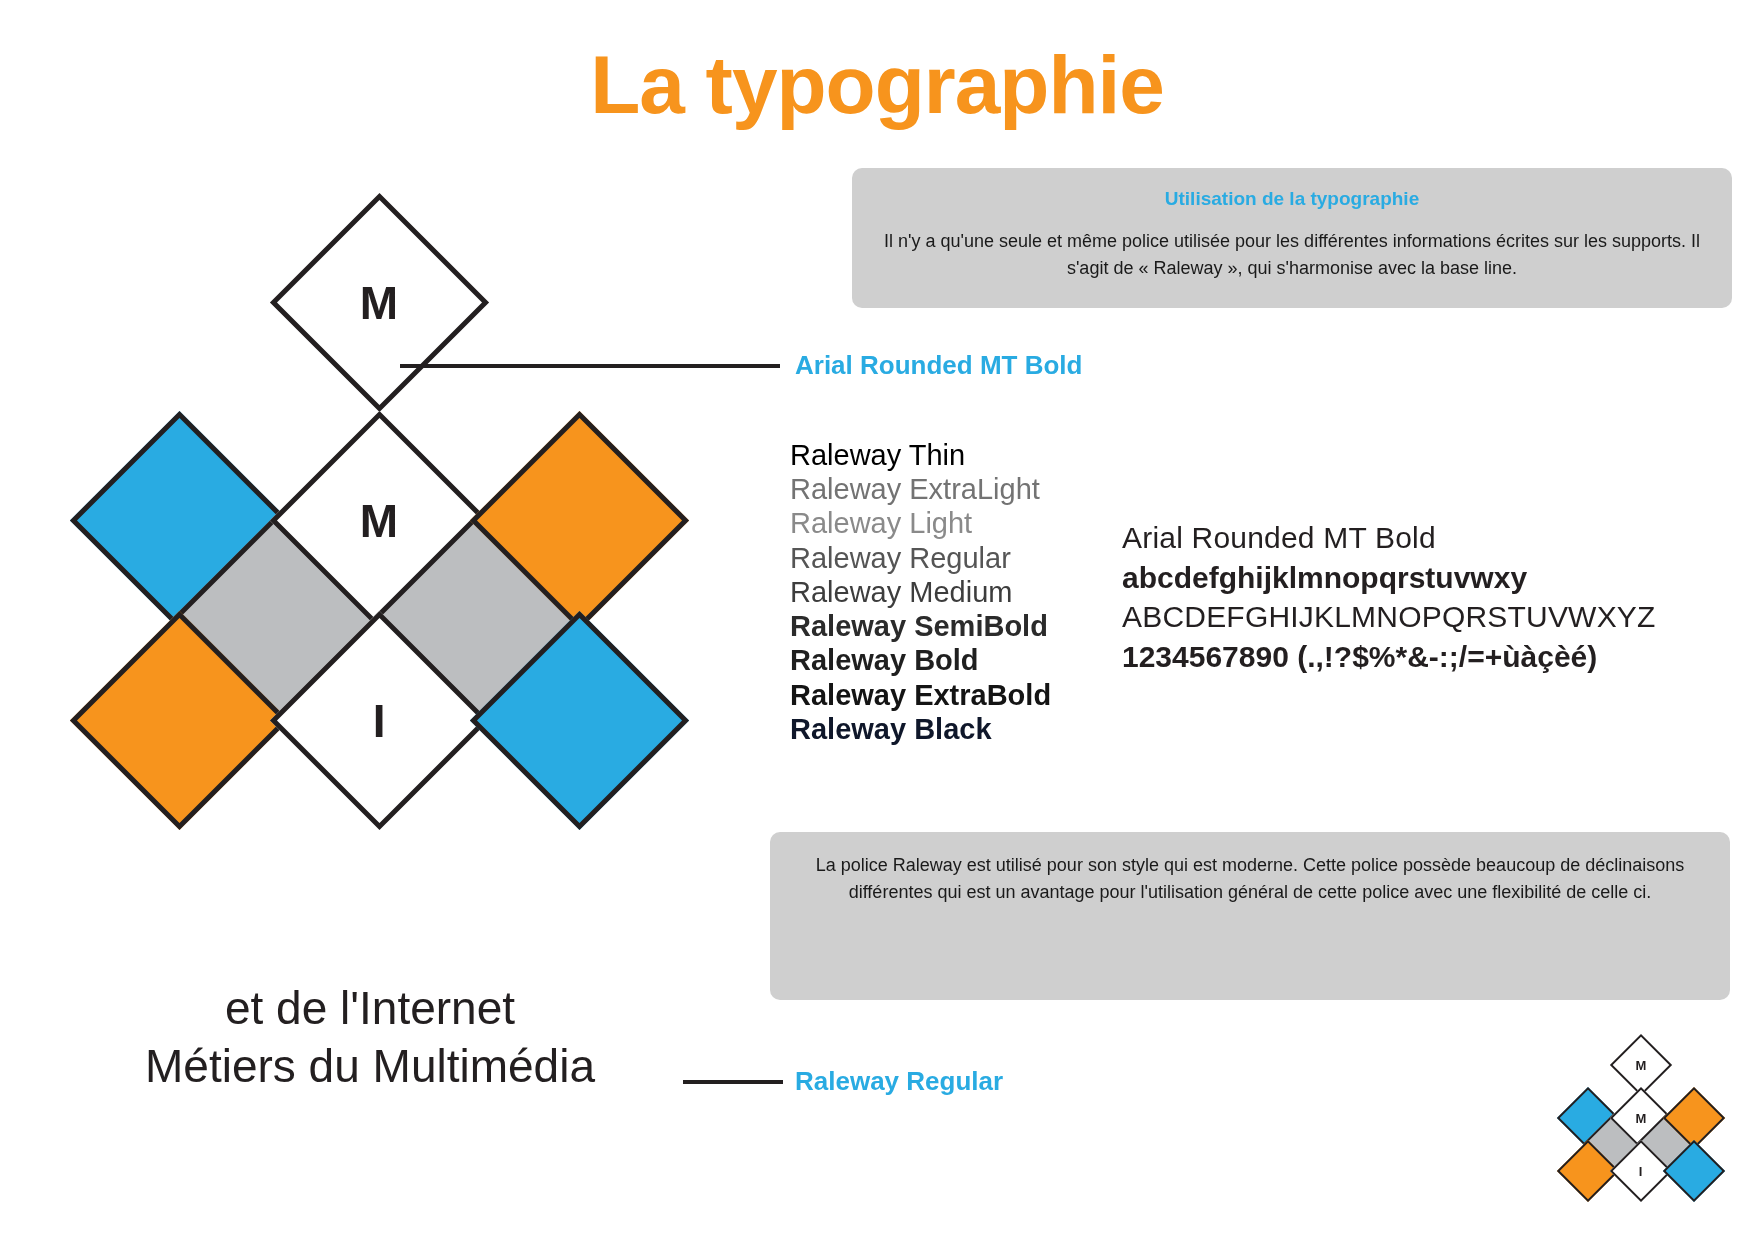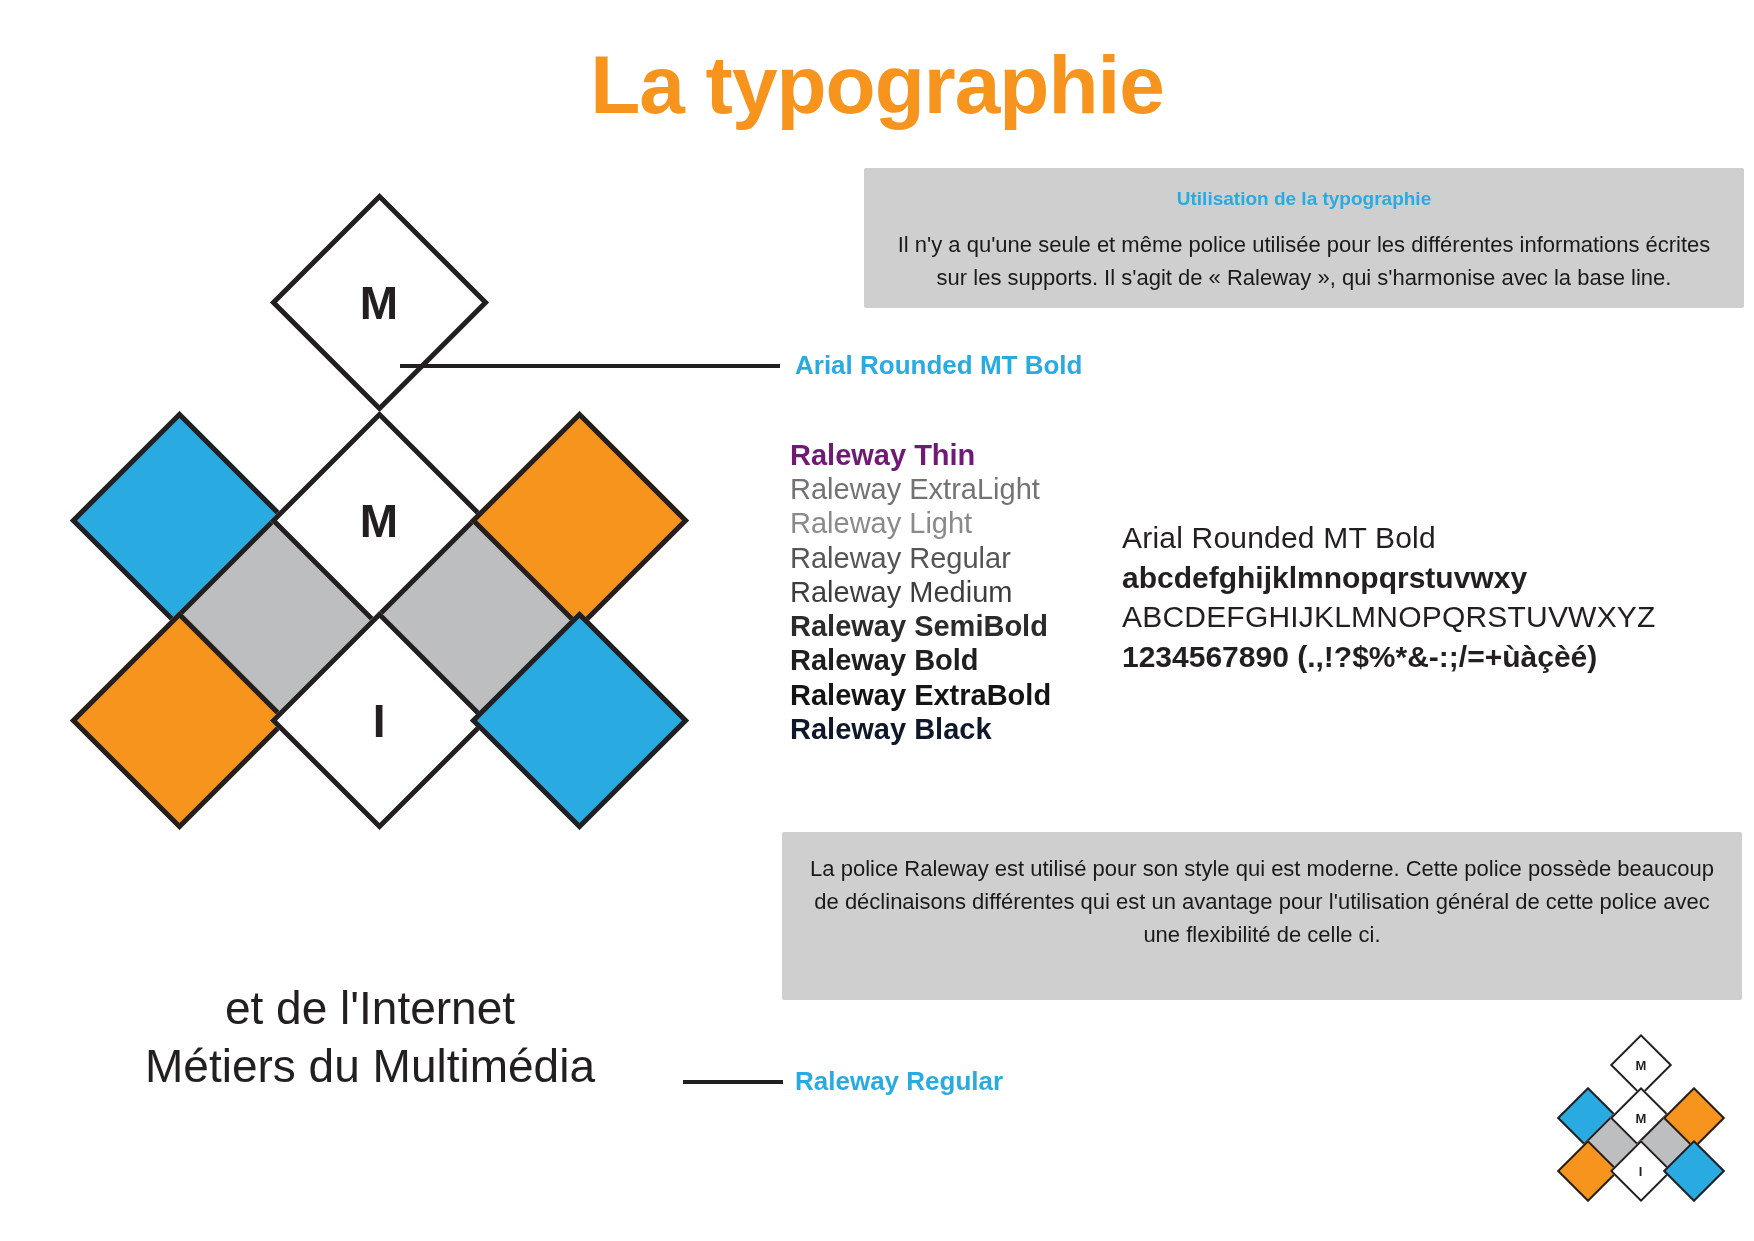--- a/index.html
+++ b/index.html
@@ -26,35 +26,34 @@
     font-size: 82px;
     font-weight: bold;
     color: #f7941d;
     letter-spacing: -1px;
   }
 
   
   .info-box {
     position: absolute;
     background: #cfcfcf;
-    border-radius: 2px;
+    border-radius: 10px;
     box-sizing: border-box;
     padding: 20px 26px 24px 26px;
-    margin-left: 12px;
   }
   .info-box .box-title {
     text-align: center;
     color: #29abe2;
     font-weight: bold;
     font-size: 19px;
     margin-bottom: 18px;
   }
   .info-box .box-body {
     text-align: center;
-    font-size: 22px;
+    font-size: 18px;
     line-height: 1.5;
     color: #1a1a1a;
   }
   #box-utilisation {
     left: 852px;
     top: 168px;
     width: 880px;
     height: 140px;
   }
   #box-choix {
@@ -124,21 +123,21 @@
   
   .weights {
     position: absolute;
     left: 790px;
     top: 438px;
     font-size: 29px;
     line-height: 1.18;
     color: #231f20;
   }
   .weights div { white-space: nowrap; }
-  .w-thin       { color: #701a75; font-weight: 700; }
+  .w-thin       { color: #000000; font-weight: 400; }
   .w-extralight { color: #737373; font-weight: 300; }
   .w-light      { color: #8a8a8a; font-weight: 400; }
   .w-regular    { color: #555555; font-weight: 400; }
   .w-medium     { color: #3d3d3d; font-weight: 500; }
   .w-semibold   { color: #2b2b2b; font-weight: 600; }
   .w-bold       { color: #1f1f1f; font-weight: 700; }
   .w-extrabold  { color: #141414; font-weight: 800; }
   .w-black      { color: #0f172a; font-weight: 900; }
 
   

